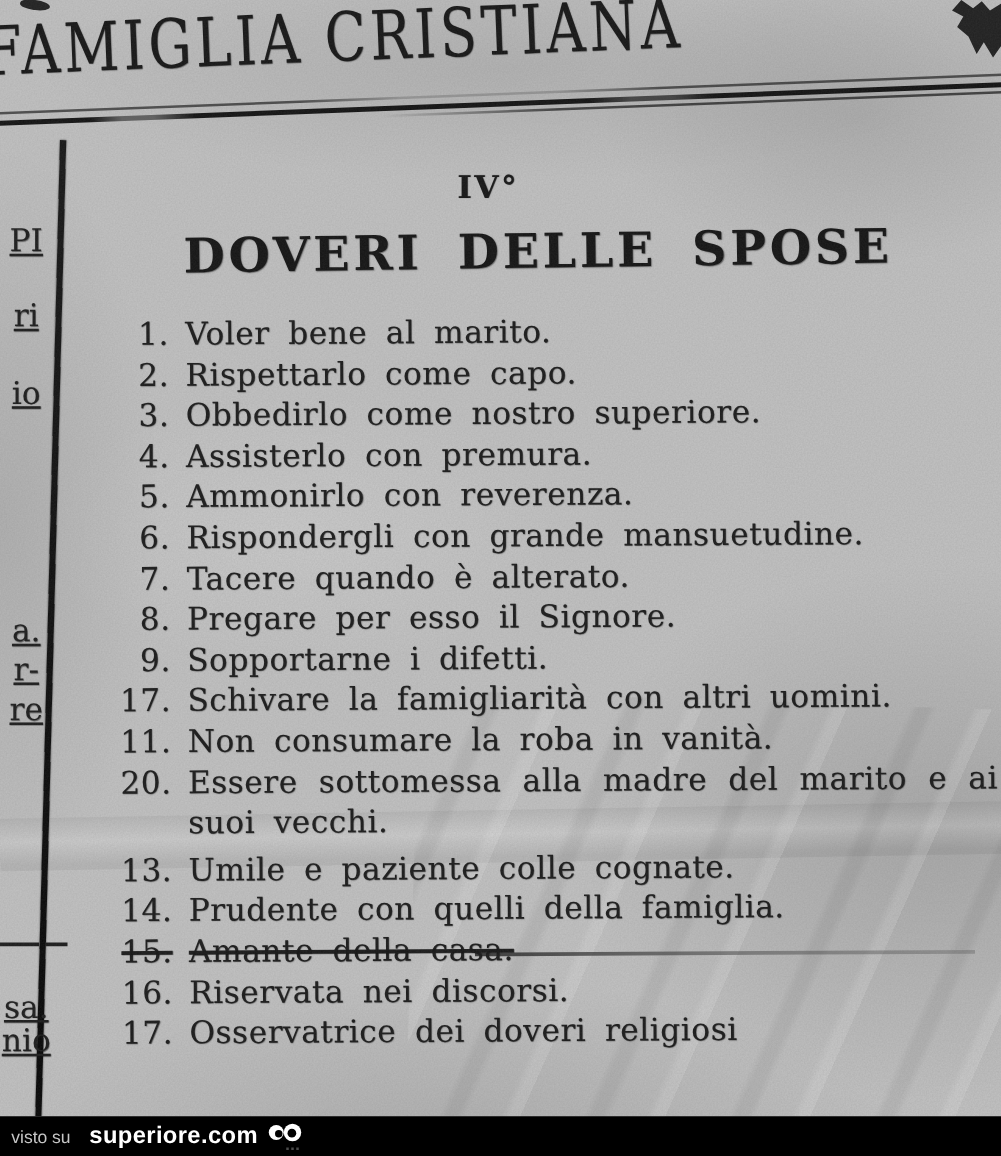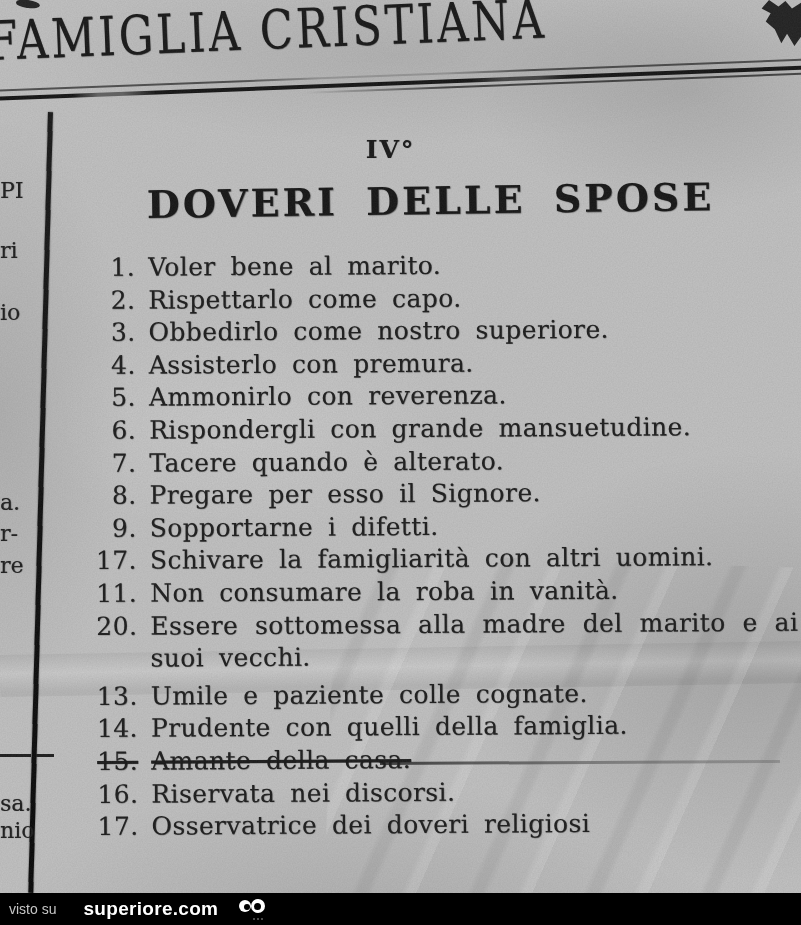--- a/index.html
+++ b/index.html
@@ -58,22 +58,22 @@
   }
 
   
   .vrule{
     position:absolute;left:48px;top:112px;width:5px;height:781px;z-index:3;
     background:linear-gradient(180deg,#181818,#0a0a0a 70%,#060606);
     transform:rotate(1.45deg);transform-origin:top left;
     box-shadow:0 0 1.5px rgba(0,0,0,.8);
   }
   .frag{
-    position:absolute;left:0;width:42px;z-index:3;text-align:left;
-    font-size:22px;color:#1d1d1d;text-shadow:.4px .4px .8px rgba(15,15,15,.55);
+    position:absolute;left:0;width:42px;z-index:3;text-align:center;
+    font-size:25px;color:#1d1d1d;text-shadow:.4px .4px .8px rgba(15,15,15,.55);text-decoration:underline;
   }
   .frag-rule{position:absolute;left:0;top:754px;width:54px;height:3px;z-index:3;
     background:linear-gradient(90deg,#1c1c1c 0 58%,transparent 58% 66%,#1c1c1c 66% 100%);}
 
   
   .sec-num{
     position:absolute;left:0;right:0;top:135px;z-index:3;text-align:center;
     font-size:25px;font-weight:700;letter-spacing:2px;color:#161616;
     transform:translateX(-10px);text-shadow:.4px .4px .8px rgba(15,15,15,.6);
   }
@@ -105,21 +105,20 @@
     position:absolute;left:380px;top:761px;width:400px;height:2.5px;z-index:3;
     background:linear-gradient(90deg,rgba(25,25,25,.8),rgba(50,50,50,.45) 55%,rgba(70,70,70,.3));
     transform:rotate(-.3deg);
   }
 
   
   .footer{
     position:absolute;left:0;top:893px;width:801px;height:32px;z-index:10;background:#000;
     display:flex;align-items:center;padding-left:9px;box-sizing:border-box;
     font-family:"Liberation Sans", sans-serif;
-    gap:12px;
   }
   .visto{font-size:14px;color:#c6c6c6;margin-right:15px;}
   .site{font-size:19px;font-weight:700;color:#fff;letter-spacing:.3px;margin-right:9px;}
   .eyes{position:relative;width:30px;height:22px;margin-top:2px;}
   .eye{position:absolute;background:#fff;border-radius:50%;}
   .eye-l{left:0;top:1px;width:12px;height:12px;}
   .eye-r{left:12px;top:0;width:14px;height:14px;}
   .pupil{position:absolute;background:#000;border-radius:50%;}
   .eye-l .pupil{width:6px;height:6px;left:4.5px;top:3.5px;}
   .eye-r .pupil{width:7px;height:7px;left:2.5px;top:4px;}

